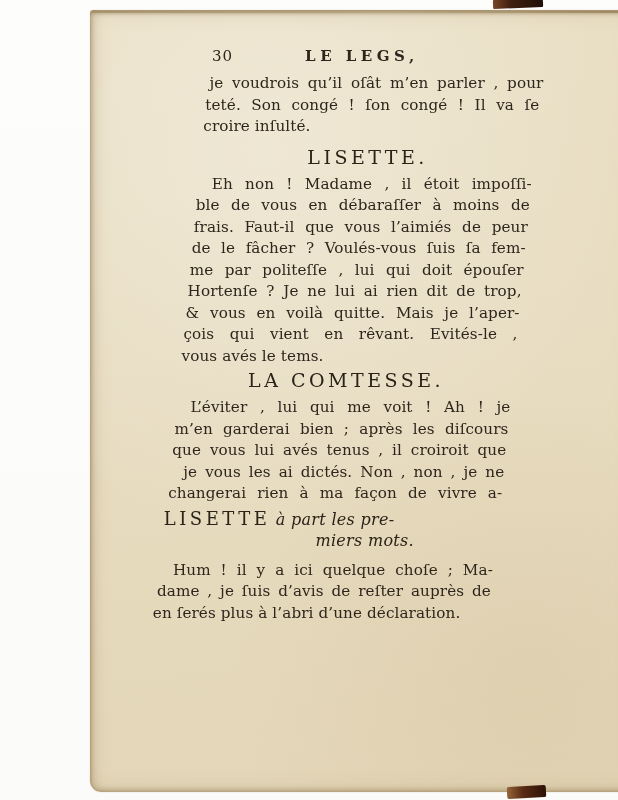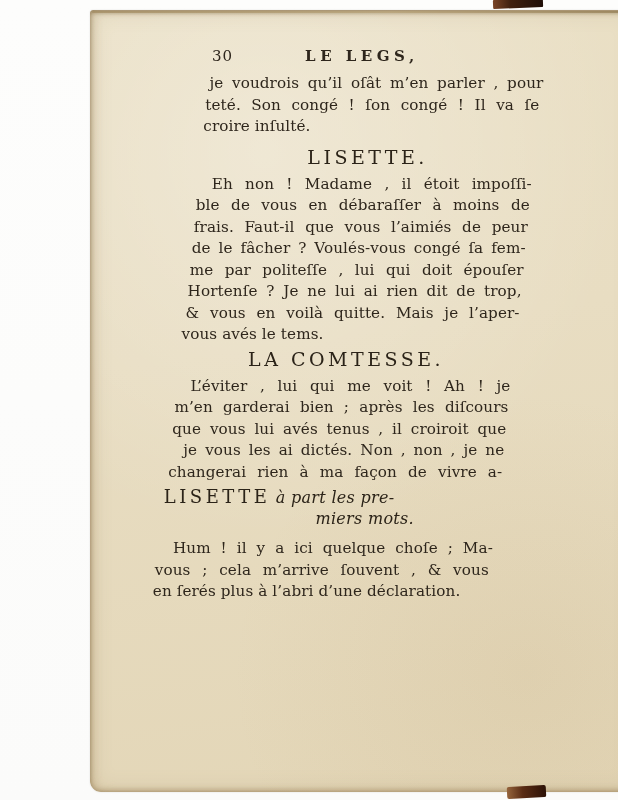--- a/index.html
+++ b/index.html
@@ -87,41 +87,42 @@
           <div class="para gap">
             <div class="line tline" style="transform: translateX(-2.6px);">je voudrois qu’il oſât m’en parler , pour</div>
             <div class="line tline" style="transform: translateX(-6.7px);">teté. Son congé ! ſon congé ! Il va ſe</div>
             <div class="line tline lastline" style="transform: translateX(-8.7px);">croire inſulté.</div>
           </div>
           <div class="speaker tline" style="transform: translateX(-11.4px);">LISETTE.</div>
           <div class="para gap">
             <div class="line tline indent" style="transform: translateX(-14.2px);">Eh non ! Madame , il étoit impoſſi-</div>
             <div class="line tline" style="transform: translateX(-16.2px);">ble de vous en débaraſſer à moins de</div>
             <div class="line tline" style="transform: translateX(-18.2px);">frais. Faut-il que vous l’aimiés de peur</div>
-            <div class="line tline" style="transform: translateX(-20.3px);">de le fâcher ? Voulés-vous congé ſa fem-</div>
+            <div class="line tline" style="transform: translateX(-20.3px);">de le fâcher ? Voulés-vous ſuis ſa fem-</div>
             <div class="line tline" style="transform: translateX(-22.3px);">me par politeſſe , lui qui doit épouſer</div>
             <div class="line tline" style="transform: translateX(-24.4px);">Hortenſe ? Je ne lui ai rien dit de trop,</div>
             <div class="line tline" style="transform: translateX(-26.4px);">&amp; vous en voilà quitte. Mais je l’aper-</div>
+            <div class="line tline" style="transform: translateX(-28.5px);">çois qui vient en rêvant. Evités-le ,</div>
             <div class="line tline lastline" style="transform: translateX(-30.5px);">vous avés le tems.</div>
           </div>
           <div class="speaker tline tight" style="transform: translateX(-32.9px);">LA COMTESSE.</div>
           <div class="para gap">
             <div class="line tline indent" style="transform: translateX(-35.6px);">L’éviter , lui qui me voit ! Ah ! je</div>
             <div class="line tline" style="transform: translateX(-37.6px);">m’en garderai bien ; après les diſcours</div>
             <div class="line tline" style="transform: translateX(-39.7px);">que vous lui avés tenus , il croiroit que</div>
             <div class="line tline" style="transform: translateX(-41.7px); margin-left: 13px;">je vous les ai dictés. Non , non , je ne</div>
             <div class="line tline" style="transform: translateX(-43.8px);">changerai rien à ma façon de vivre a-</div>
           </div>
           <div class="speaker-dir">
             <div class="l1 tline" style="transform: translateX(-48.2px);"><span class="caps">LISETTE</span><span class="dir"> à part les pre-</span></div>
             <div class="l2 tline" style="transform: translateX(-50.3px);">miers mots.</div>
           </div>
           <div class="para gap">
             <div class="line tline indent" style="transform: translateX(-53.1px);">Hum ! il y a ici quelque choſe ; Ma-</div>
-            <div class="line tline" style="transform: translateX(-57.2px);">vous ; cela m’arrive ſouvent , &amp; vous</div>
+            <div class="line tline" style="transform: translateX(-55.1px);">dame , je ſuis d’avis de reſter auprès de</div>
             <div class="line tline lastline" style="transform: translateX(-59.2px);">en ſerés plus à l’abri d’une déclaration.</div>
           </div>
         </div>
     </div>
   </div>
   <div class="binding-top"></div>
   <div class="binding-bottom"></div>
 </div>
 
 </body></html>

